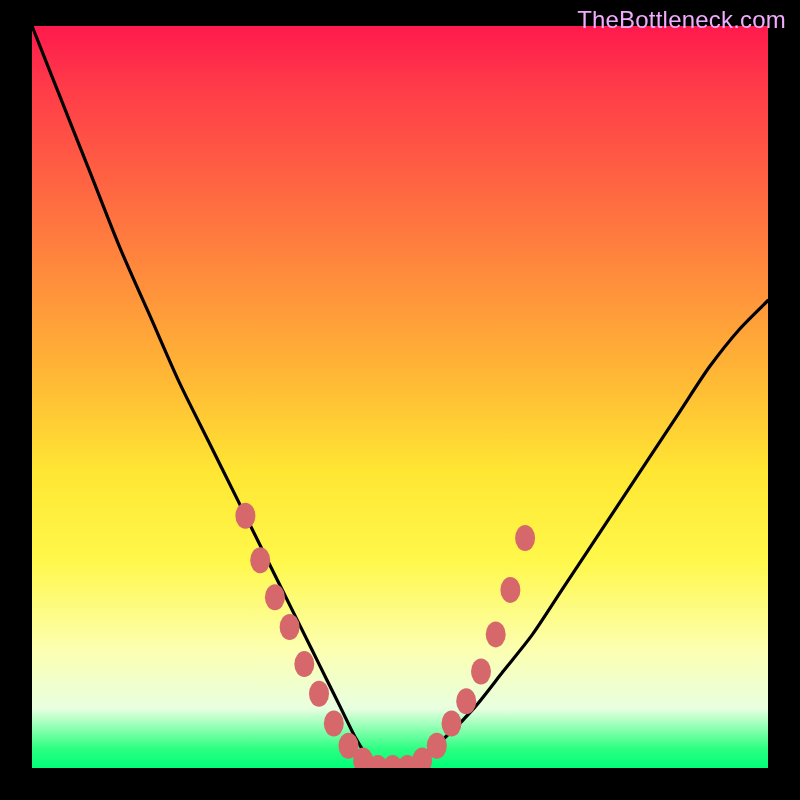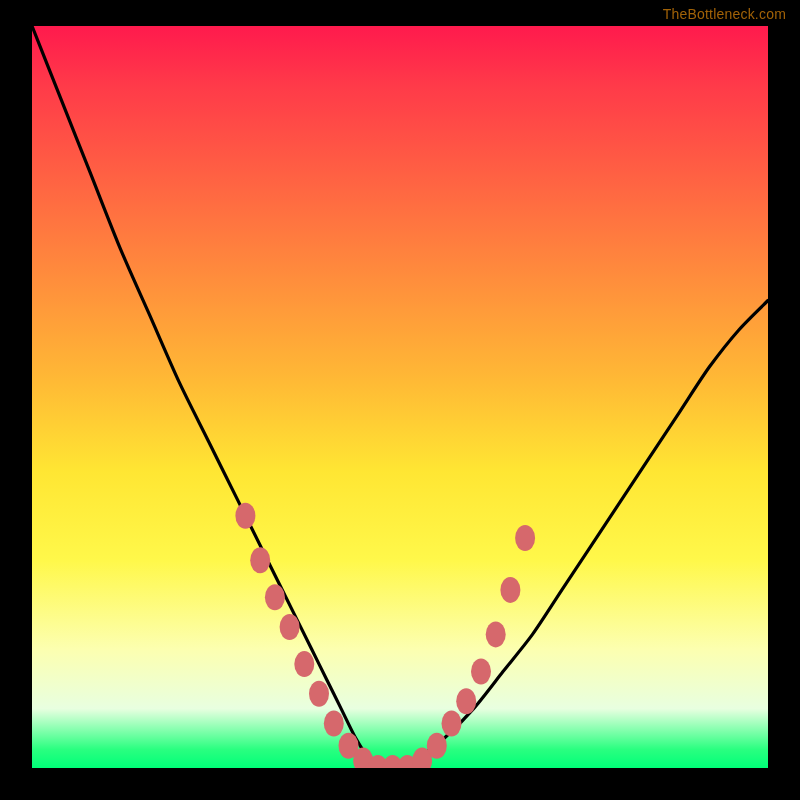--- a/index.html
+++ b/index.html
@@ -37,22 +37,22 @@
       #fcffb0 84%,
       #e8ffe0 92%,
       #2aff80 97.5%,
       #00ff78 100%
     );
   }
   .attribution {
     position: absolute;
     top: 6px;
     right: 14px;
-    color: #a16207;
-    font-size: 14px;
+    color: #f0abfc;
+    font-size: 24px;
     font-weight: 500;
     letter-spacing: 0.2px;
     user-select: none;
   }
   svg {
     position: absolute;
     left: 0;
     top: 0;
   }
 </style>

